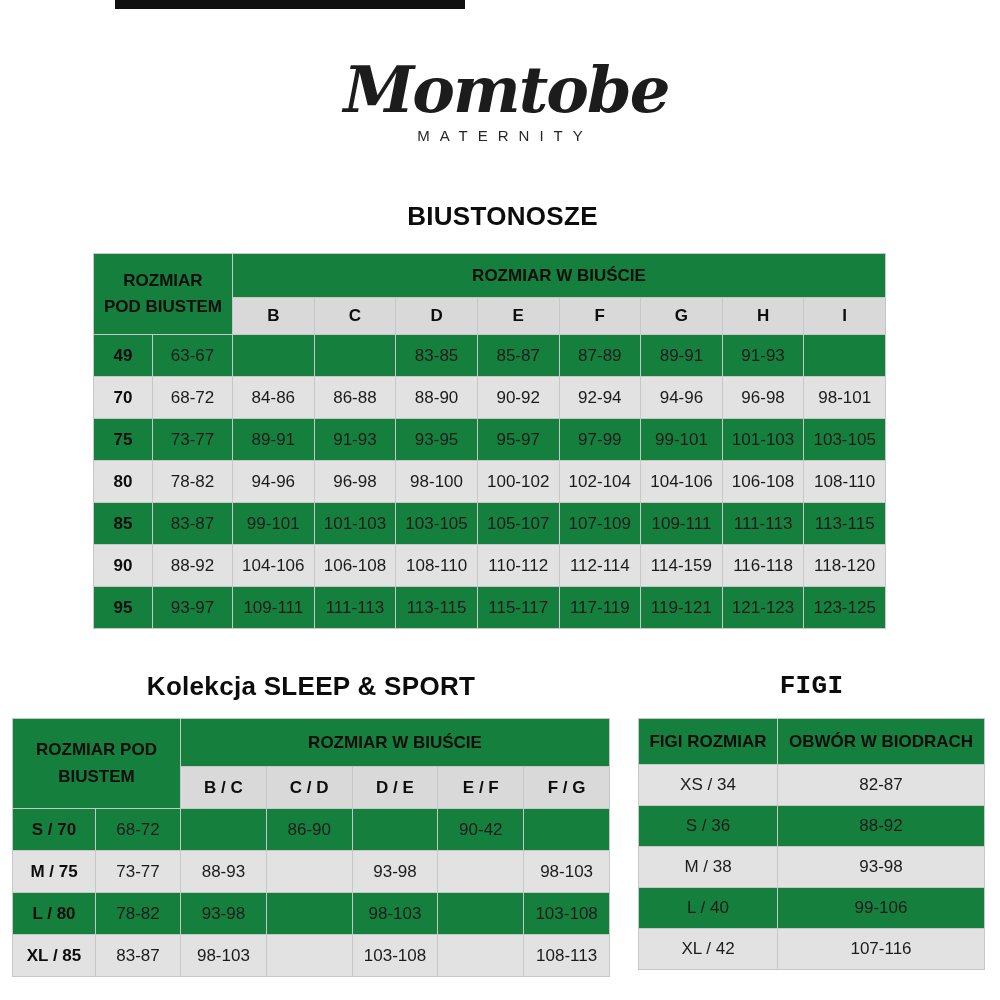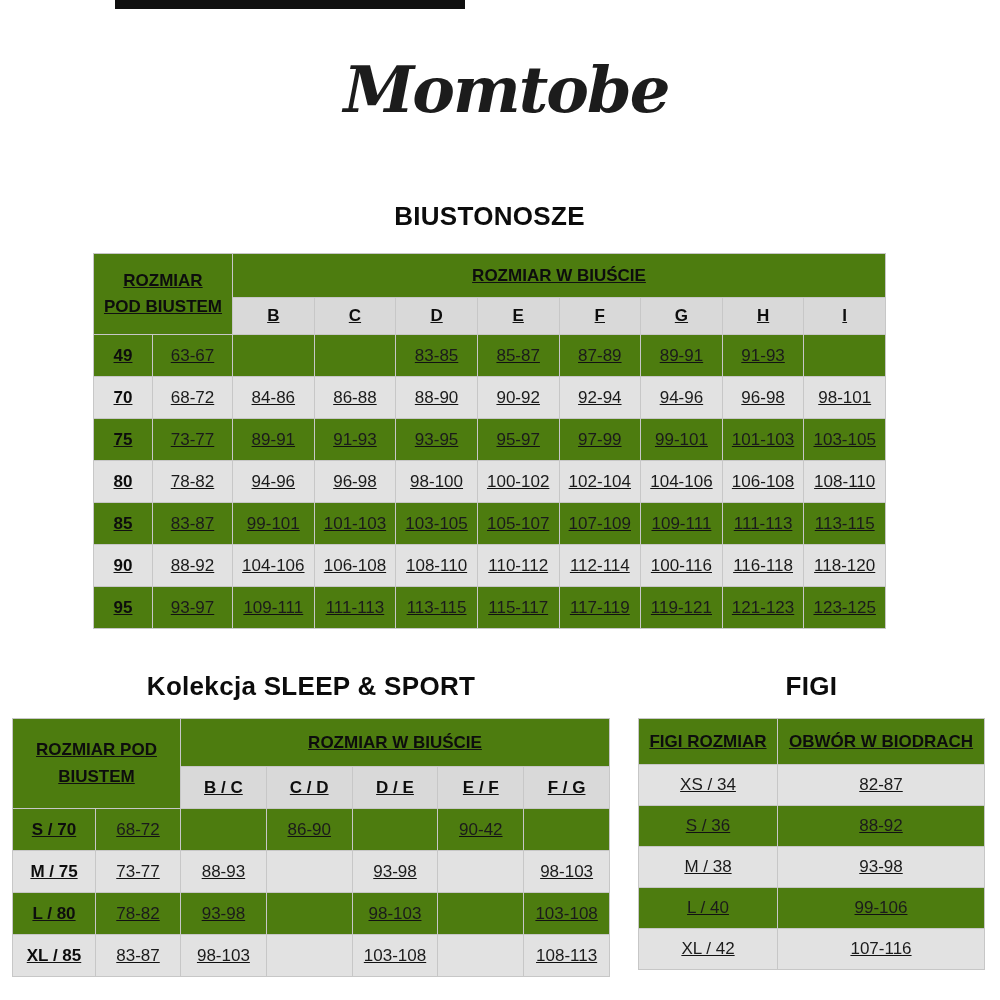--- a/index.html
+++ b/index.html
@@ -14,25 +14,25 @@
     font-size:64px;line-height:1.05;letter-spacing:-2px;color:#1c1c1c;padding-left:12px;
   }
   .logo-sub{
     margin-top:4px;font-size:15px;font-weight:400;letter-spacing:10px;
     text-indent:10px;color:#262626;
   }
   .section-title{
     position:absolute;font-weight:700;font-size:26px;letter-spacing:.3px;
     color:#0c0c0c;text-align:center;line-height:1.1;
   }
-  #title-bras{left:93px;width:793px;top:202px;}
+  #title-bras{left:106px;width:793px;top:202px;}
   #title-sleep{left:12px;width:598px;top:672px;}
-  #title-figi{left:638px;width:347px;top:672px;}
-
-  table{border-collapse:collapse;table-layout:fixed;position:absolute;background:#4d7c0f;text-decoration:underline;}
+  #title-figi{left:638px;width:347px;top:672px;font-family:Liberation Mono, monospace;}
+
+  table{border-collapse:collapse;table-layout:fixed;position:absolute;background:#15803d;}
   td{
     border:1px solid #c7c7c7;text-align:center;vertical-align:middle;
     padding:0;font-size:17px;color:#1b1b1b;overflow:hidden;white-space:nowrap;
   }
   .b{font-weight:700;color:#0d0d0d;}
   .cupbg{background:#d9d9d9;}
   .gray{background:#e2e2e2;text-align:center;}
   .corner{line-height:1.55;font-size:17px;}
 
   #bra-table{left:93px;top:253px;width:793px;}
@@ -52,20 +52,21 @@
 </style>
 </head>
 <body>
 
 <div class="page">
 
   <div class="topbar"></div>
 
   <div class="logo">
     <div class="logo-script">Momtobe</div>
+    <div class="logo-sub">MATERNITY</div>
   </div>
 
   <div class="section-title" id="title-bras">BIUSTONOSZE</div>
 
   <table id="bra-table">
     <colgroup>
         <col style="width:59px">
         <col style="width:80px">
       </colgroup>
     <thead>
@@ -149,21 +150,21 @@
           <td>113-115</td>
         </tr>
         <tr>
           <td class="b gray">90</td>
           <td class="gray">88-92</td>
           <td class="gray">104-106</td>
           <td class="gray">106-108</td>
           <td class="gray">108-110</td>
           <td class="gray">110-112</td>
           <td class="gray">112-114</td>
-          <td class="gray">100-116</td>
+          <td class="gray">114-159</td>
           <td class="gray">116-118</td>
           <td class="gray">118-120</td>
         </tr>
         <tr>
           <td class="b">95</td>
           <td>93-97</td>
           <td>109-111</td>
           <td>111-113</td>
           <td>113-115</td>
           <td>115-117</td>

